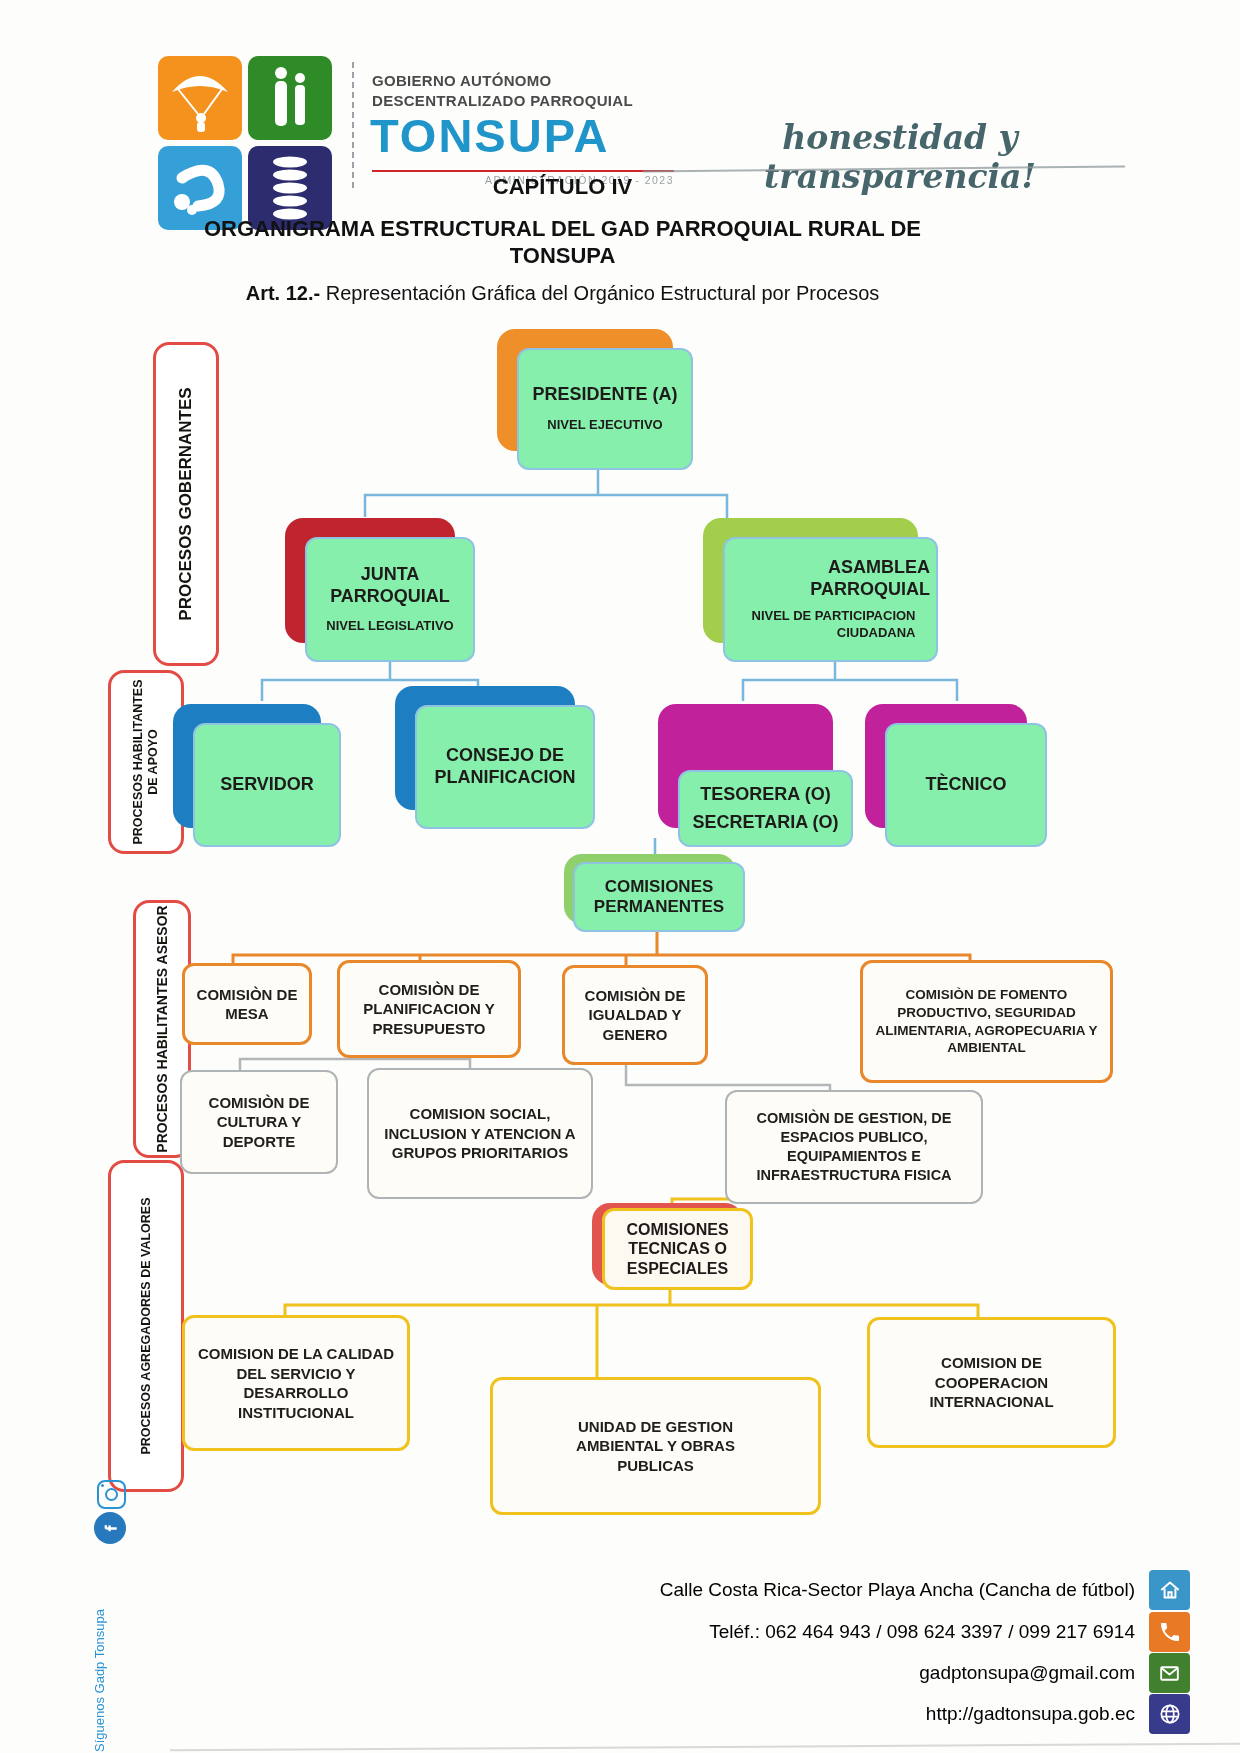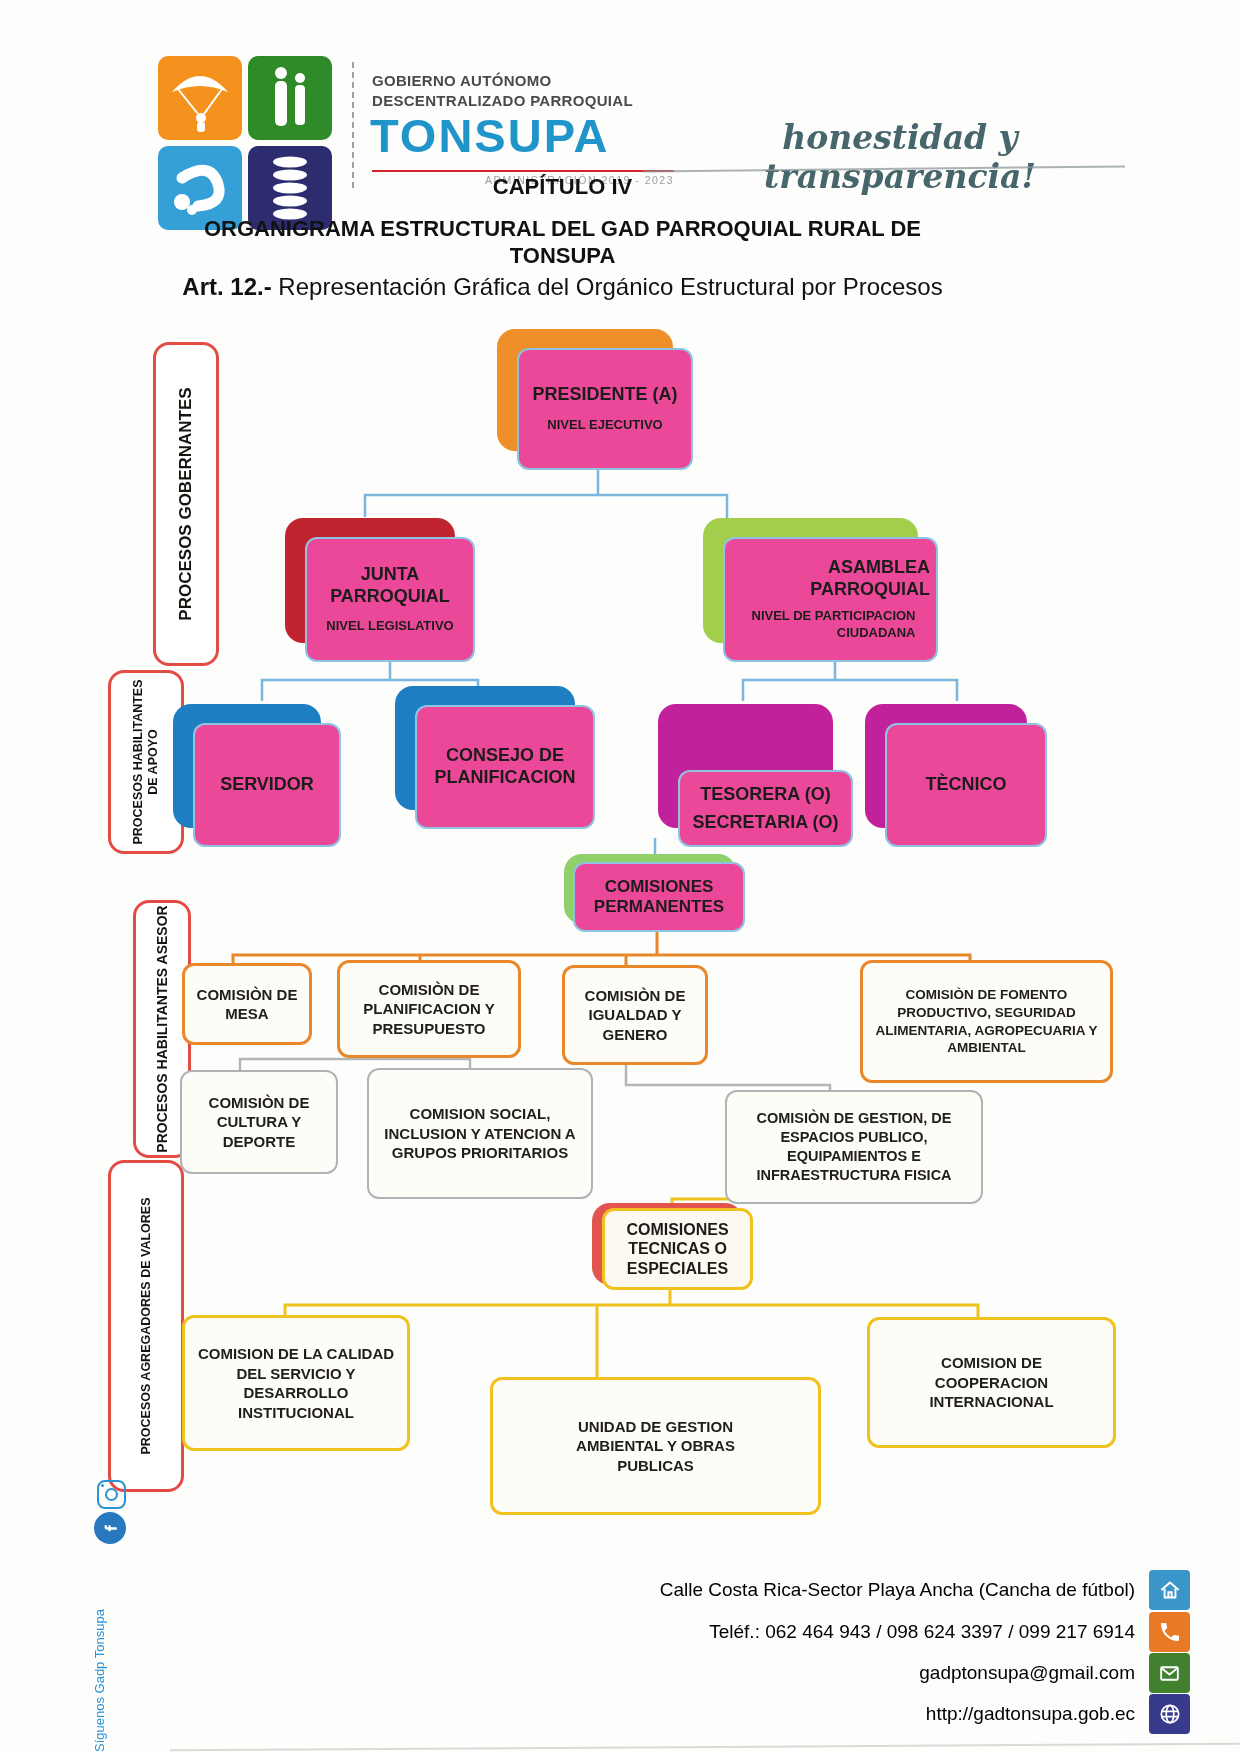--- a/index.html
+++ b/index.html
@@ -16,34 +16,34 @@
   .slogan{position:absolute;left:665px;top:118px;width:470px;text-align:center;
           font-family:"DejaVu Serif", serif;font-style:italic;font-weight:bold;
           font-size:33px;color:#47666b;}
   .slogan-rule{position:absolute;left:643px;top:168px;width:482px;height:2px;background:#8d989c;opacity:.75;transform:rotate(-.6deg);}
 
   
   .titles{position:absolute;left:0;top:0;width:1125px;text-align:center;color:#111;}
   .t-chap{position:absolute;top:174px;width:100%;font-size:22px;font-weight:bold;}
   .t-l1{position:absolute;top:216px;width:100%;font-size:22px;font-weight:bold;}
   .t-l2{position:absolute;top:243px;width:100%;font-size:22px;font-weight:bold;}
-  .t-art{position:absolute;top:273px;width:100%;font-size:24px;}
+  .t-art{position:absolute;top:282px;width:100%;font-size:20px;}
   .t-art b{font-weight:bold;}
 
   
   .vlabel{position:absolute;background:#fff;border:3px solid #e34b45;border-radius:16px;}
   .vlabel span{position:absolute;left:50%;top:50%;transform:translate(-50%,-50%) rotate(-90deg);
                font-weight:bold;color:#16140f;text-align:center;line-height:1.2;white-space:nowrap;}
   .vlabel.two span{white-space:normal;}
 
   
   .node{position:absolute;}
   .node .shadow{position:absolute;inset:0;border-radius:18px;transform:translate(-20px,-19px);}
   .node .shadow.off-sm{transform:translate(-9px,-8px);}
-  .node .card{position:absolute;inset:0;background:#ec4899;border:2px solid #8ec4e2;border-radius:12px;
+  .node .card{position:absolute;inset:0;background:#86efac;border:2px solid #8ec4e2;border-radius:12px;
               display:flex;flex-direction:column;align-items:center;justify-content:center;gap:11px;
               text-align:center;padding:6px;}
   .node .t{font-weight:bold;font-size:18px;line-height:1.2;}
   .node .s{font-weight:bold;font-size:13px;line-height:1.3;}
   .sh-orange{background:#ee8f2a;} .sh-red{background:#c0242e;} .sh-green{background:#a2ce4c;}
   .sh-blue{background:#1d7fc1;}  .sh-magenta{background:#c2219c;} .sh-lgreen{background:#8fd06a;}
   .sh-pink{background:#e2554f;}
 
   
   .bbox{position:absolute;background:#fefcf7;border-radius:12px;display:flex;align-items:center;justify-content:center;

